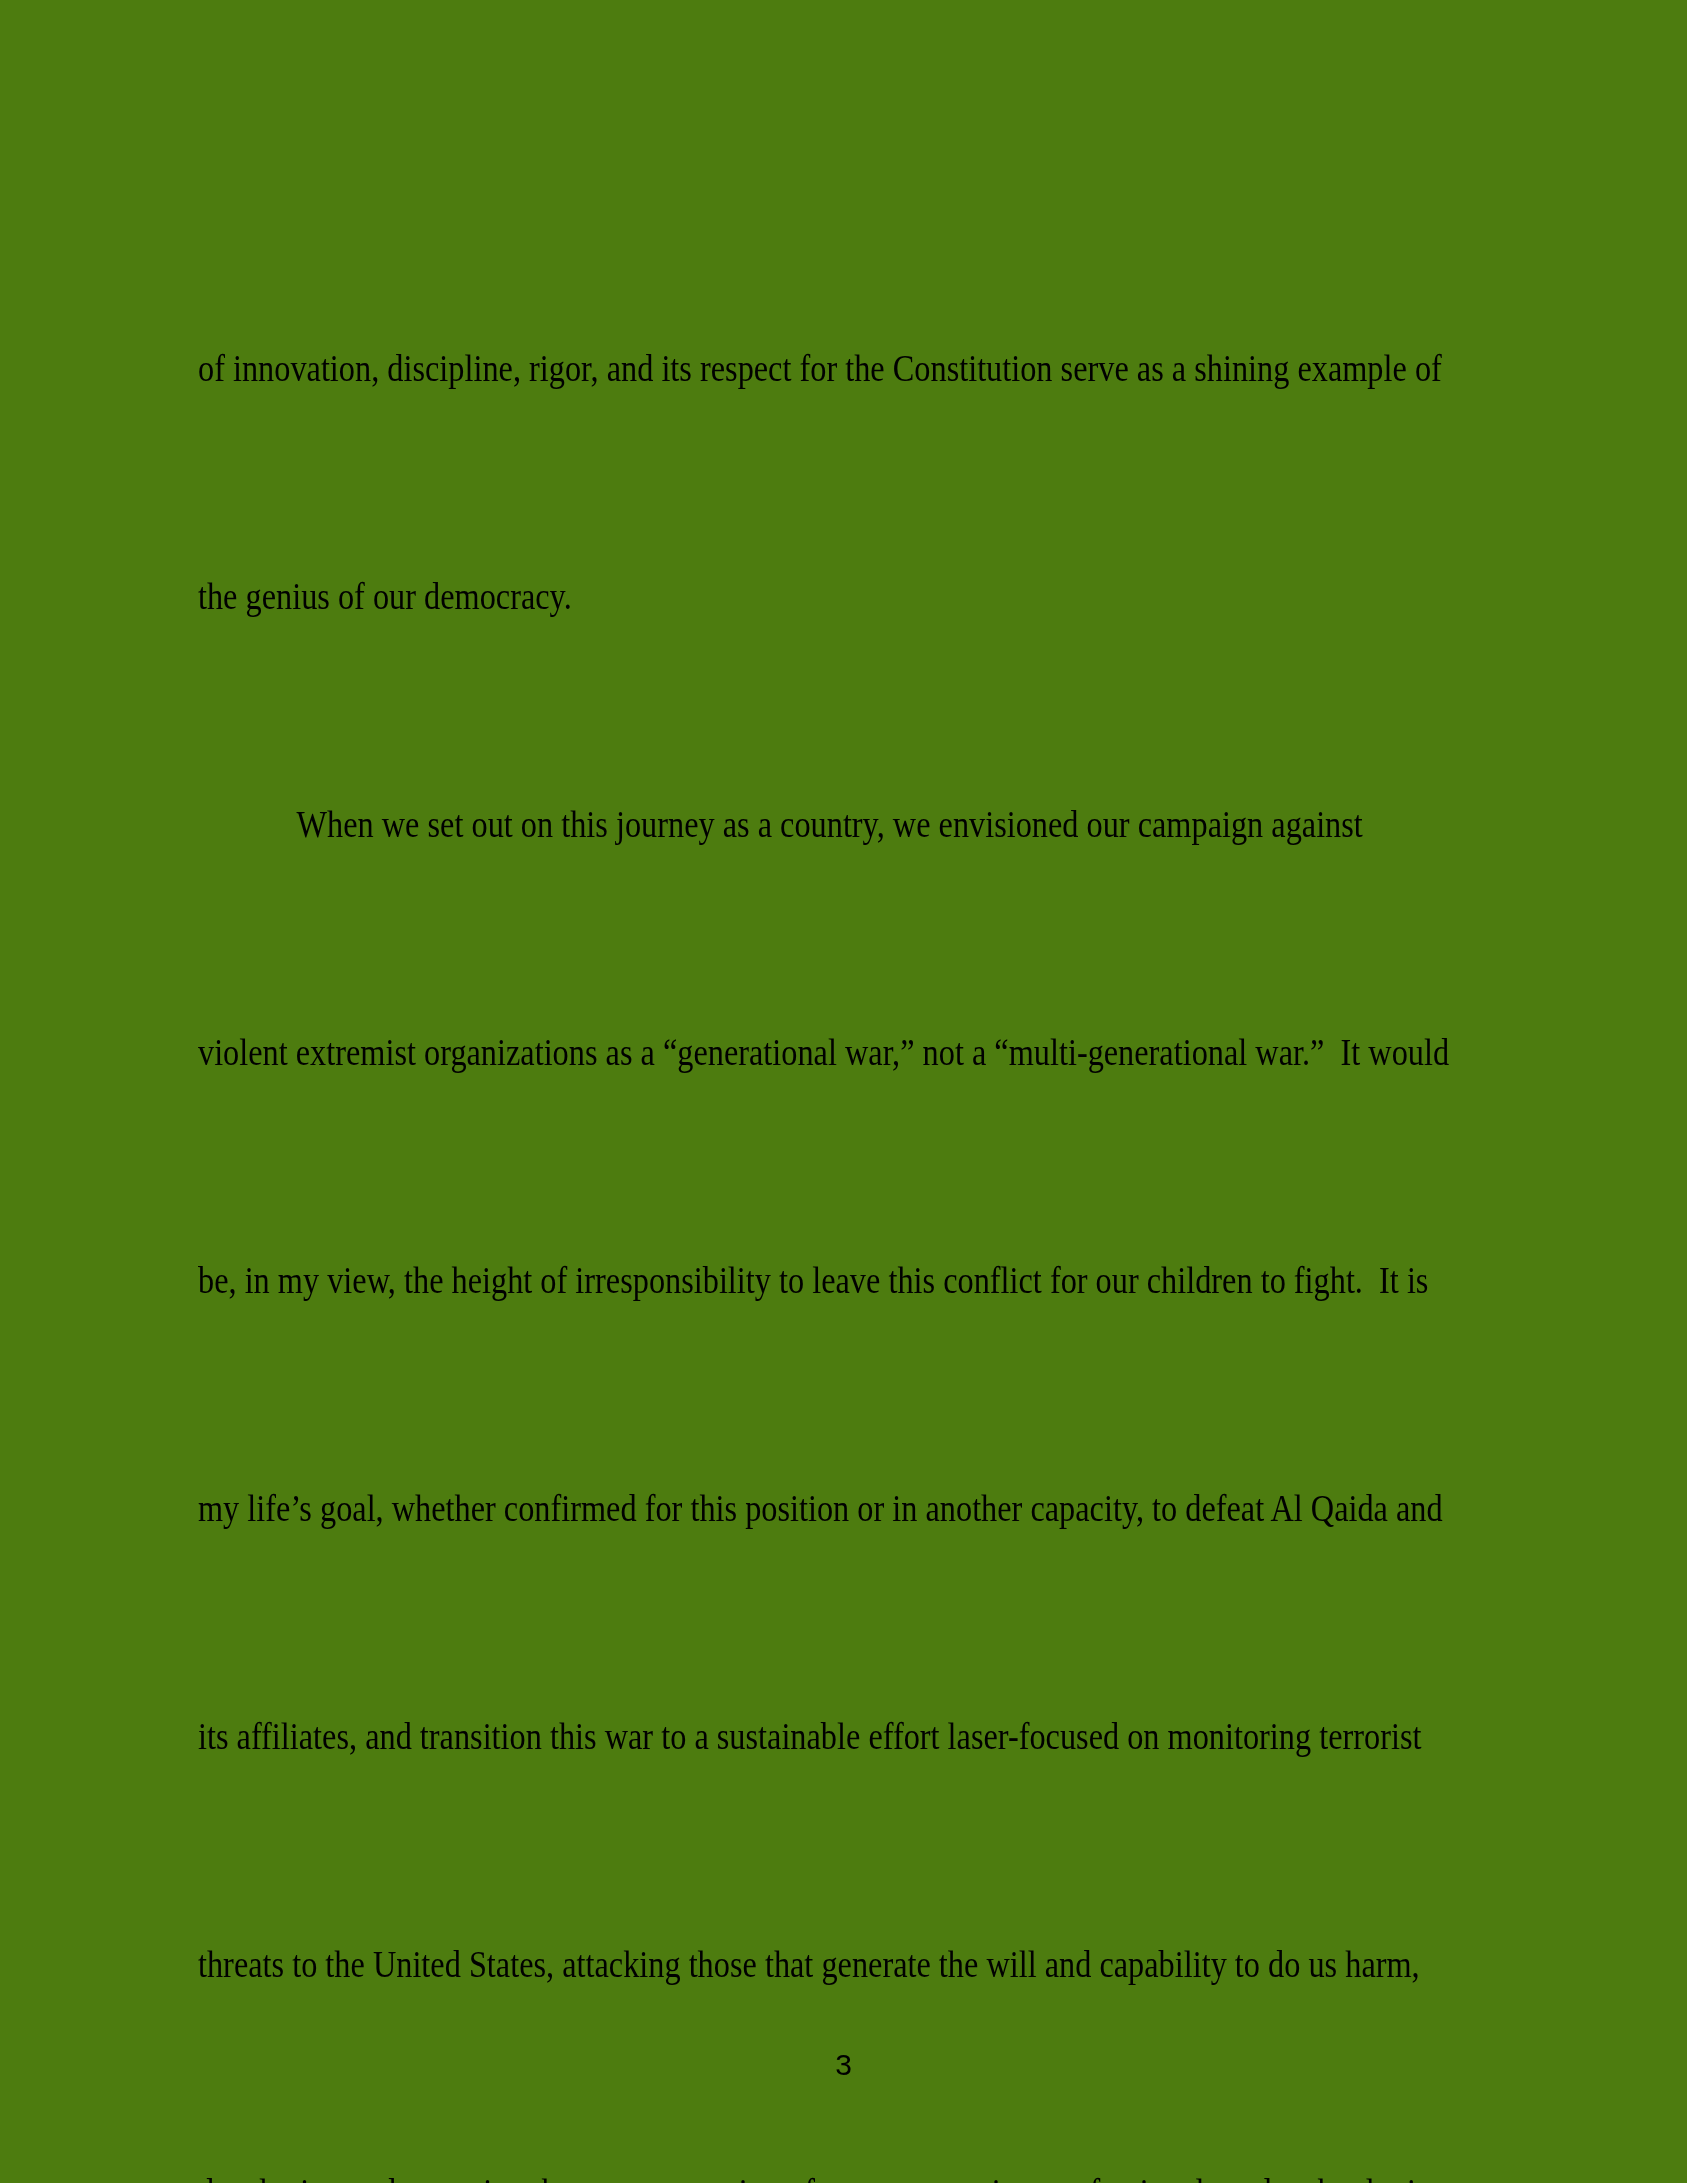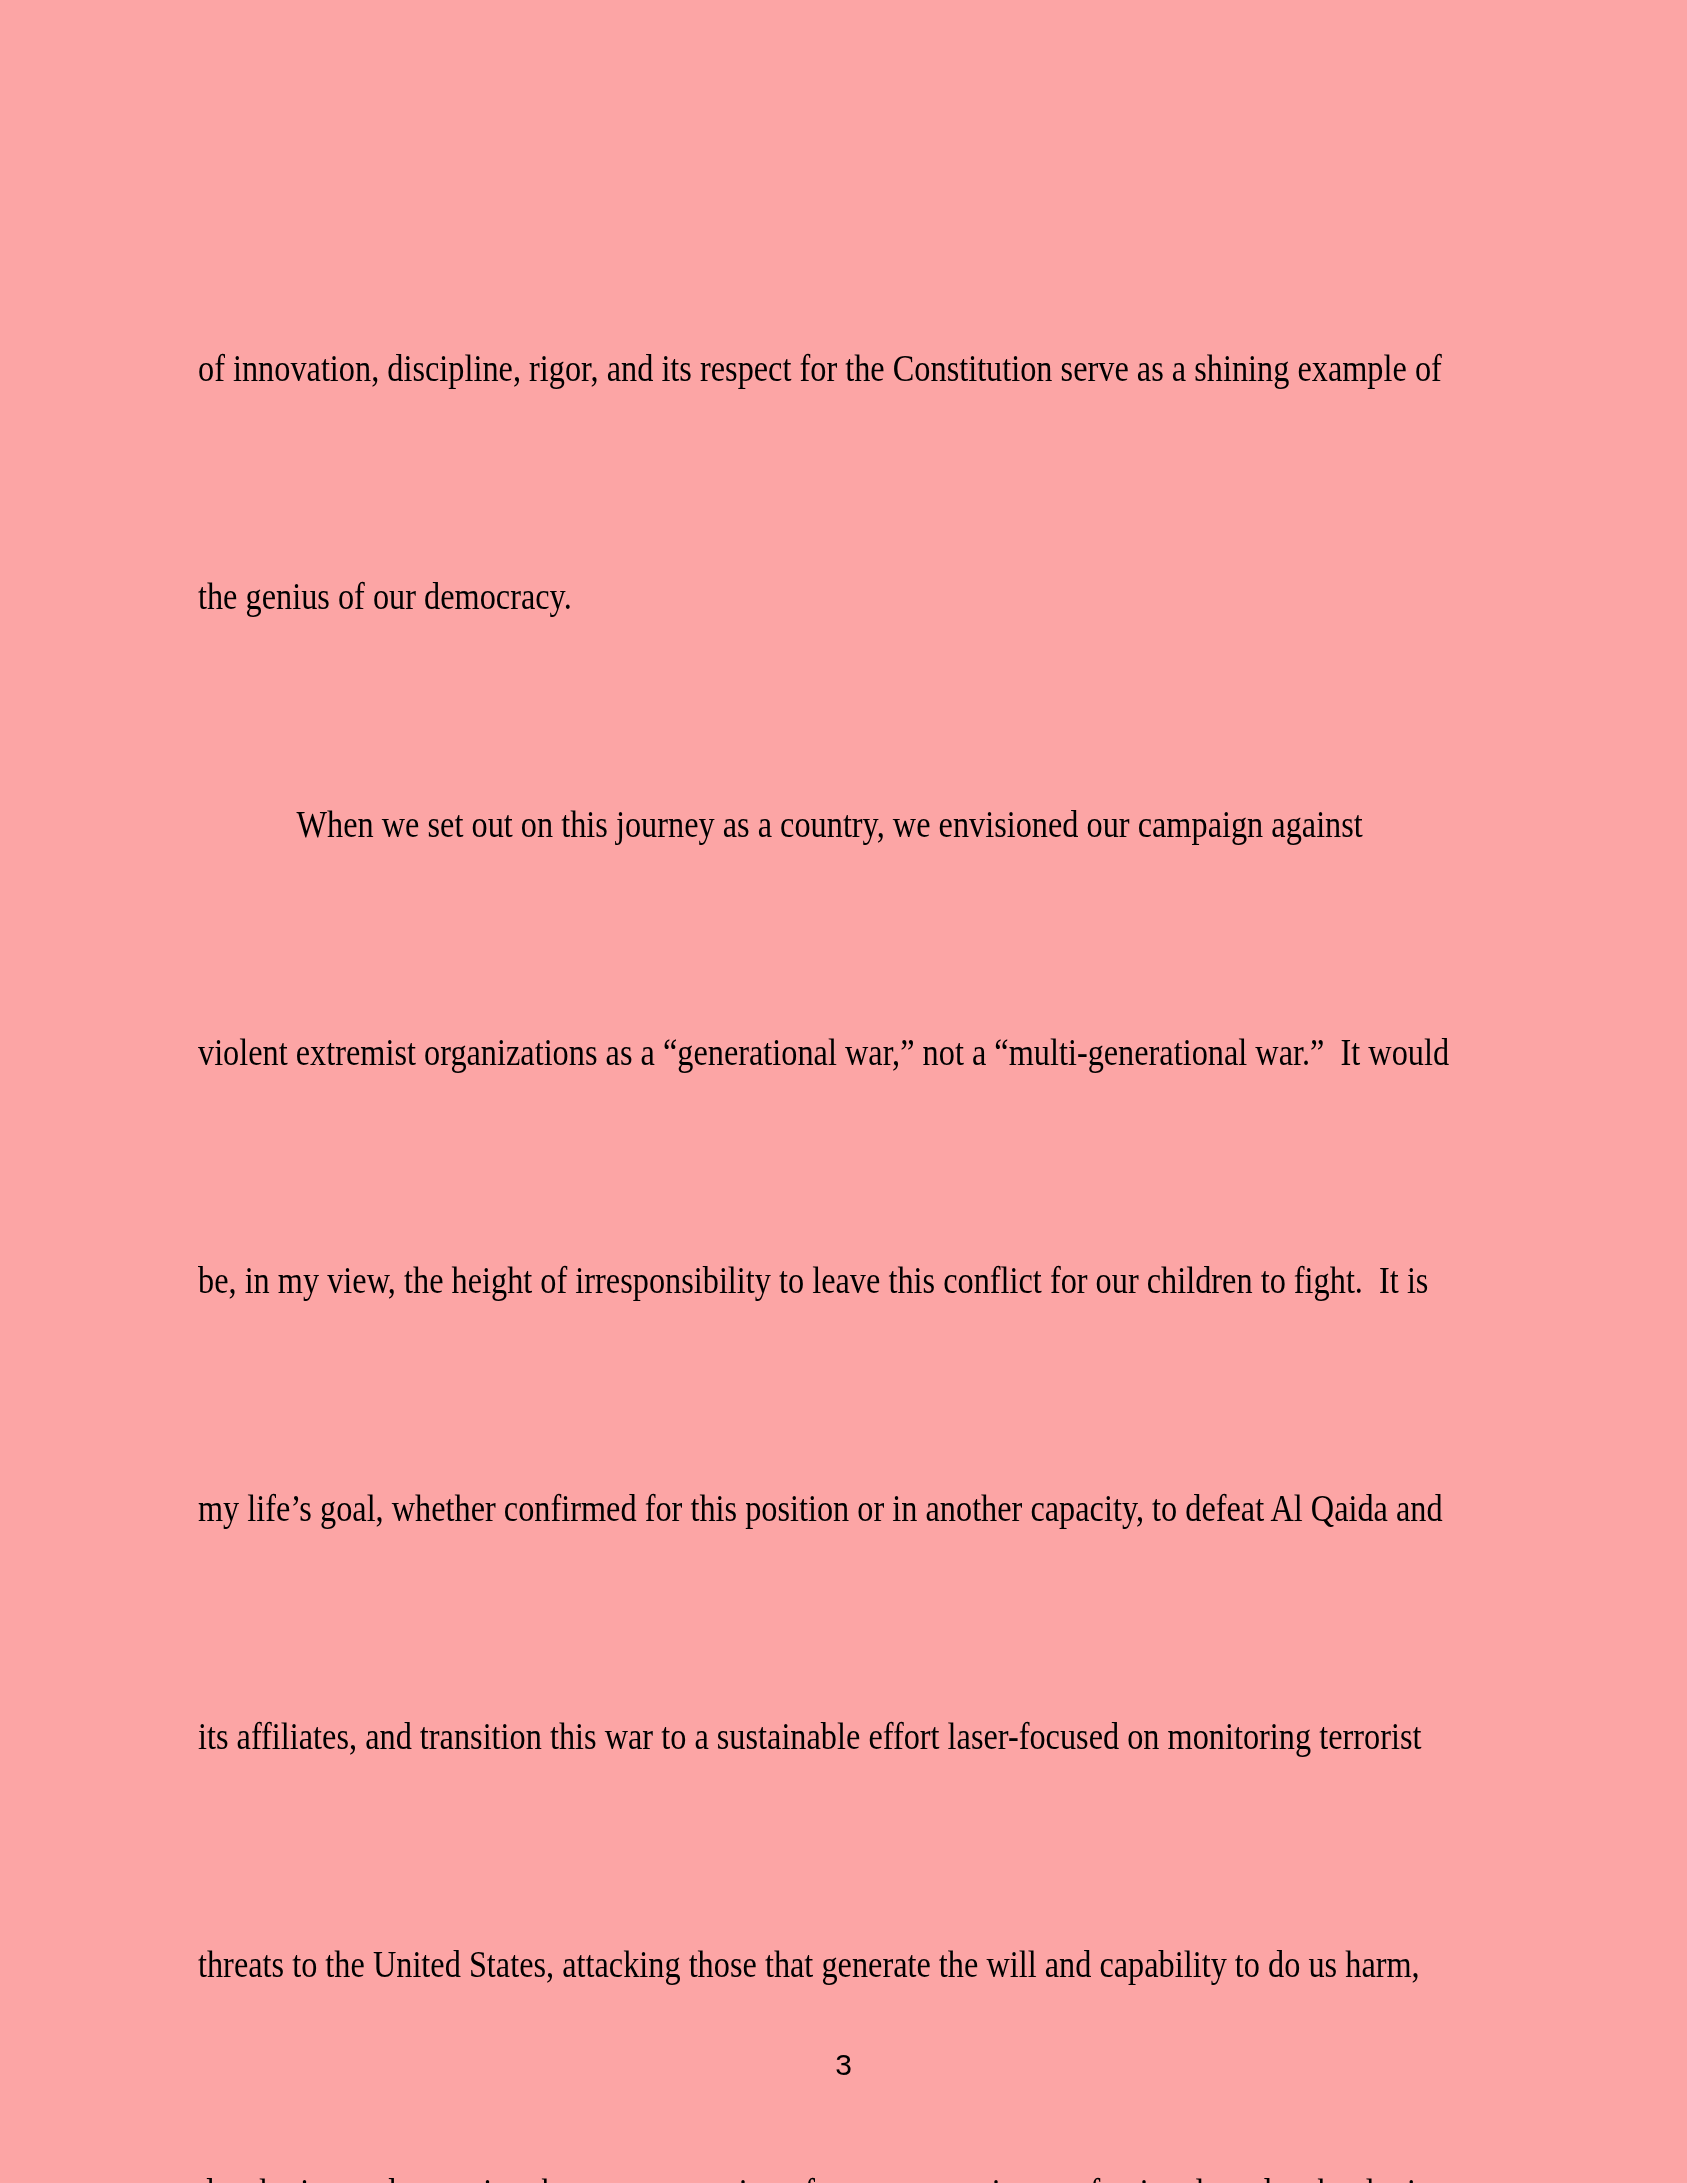--- a/index.html
+++ b/index.html
@@ -4,21 +4,21 @@
 <style>
   html, body {
     margin: 0;
     padding: 0;
     background: #ffffff;
   }
   .page {
     position: relative;
     width: 1687px;
     height: 2183px;
-    background: #fca5a5;
+    background: #4d7c0f;
     color: #000000;
     overflow: hidden;
   }
   
   .body-text {
     position: absolute;
     left: 198px;
     top: 178px;
     width: 1518px;
     font-family: "Liberation Serif", "DejaVu Serif", serif;

